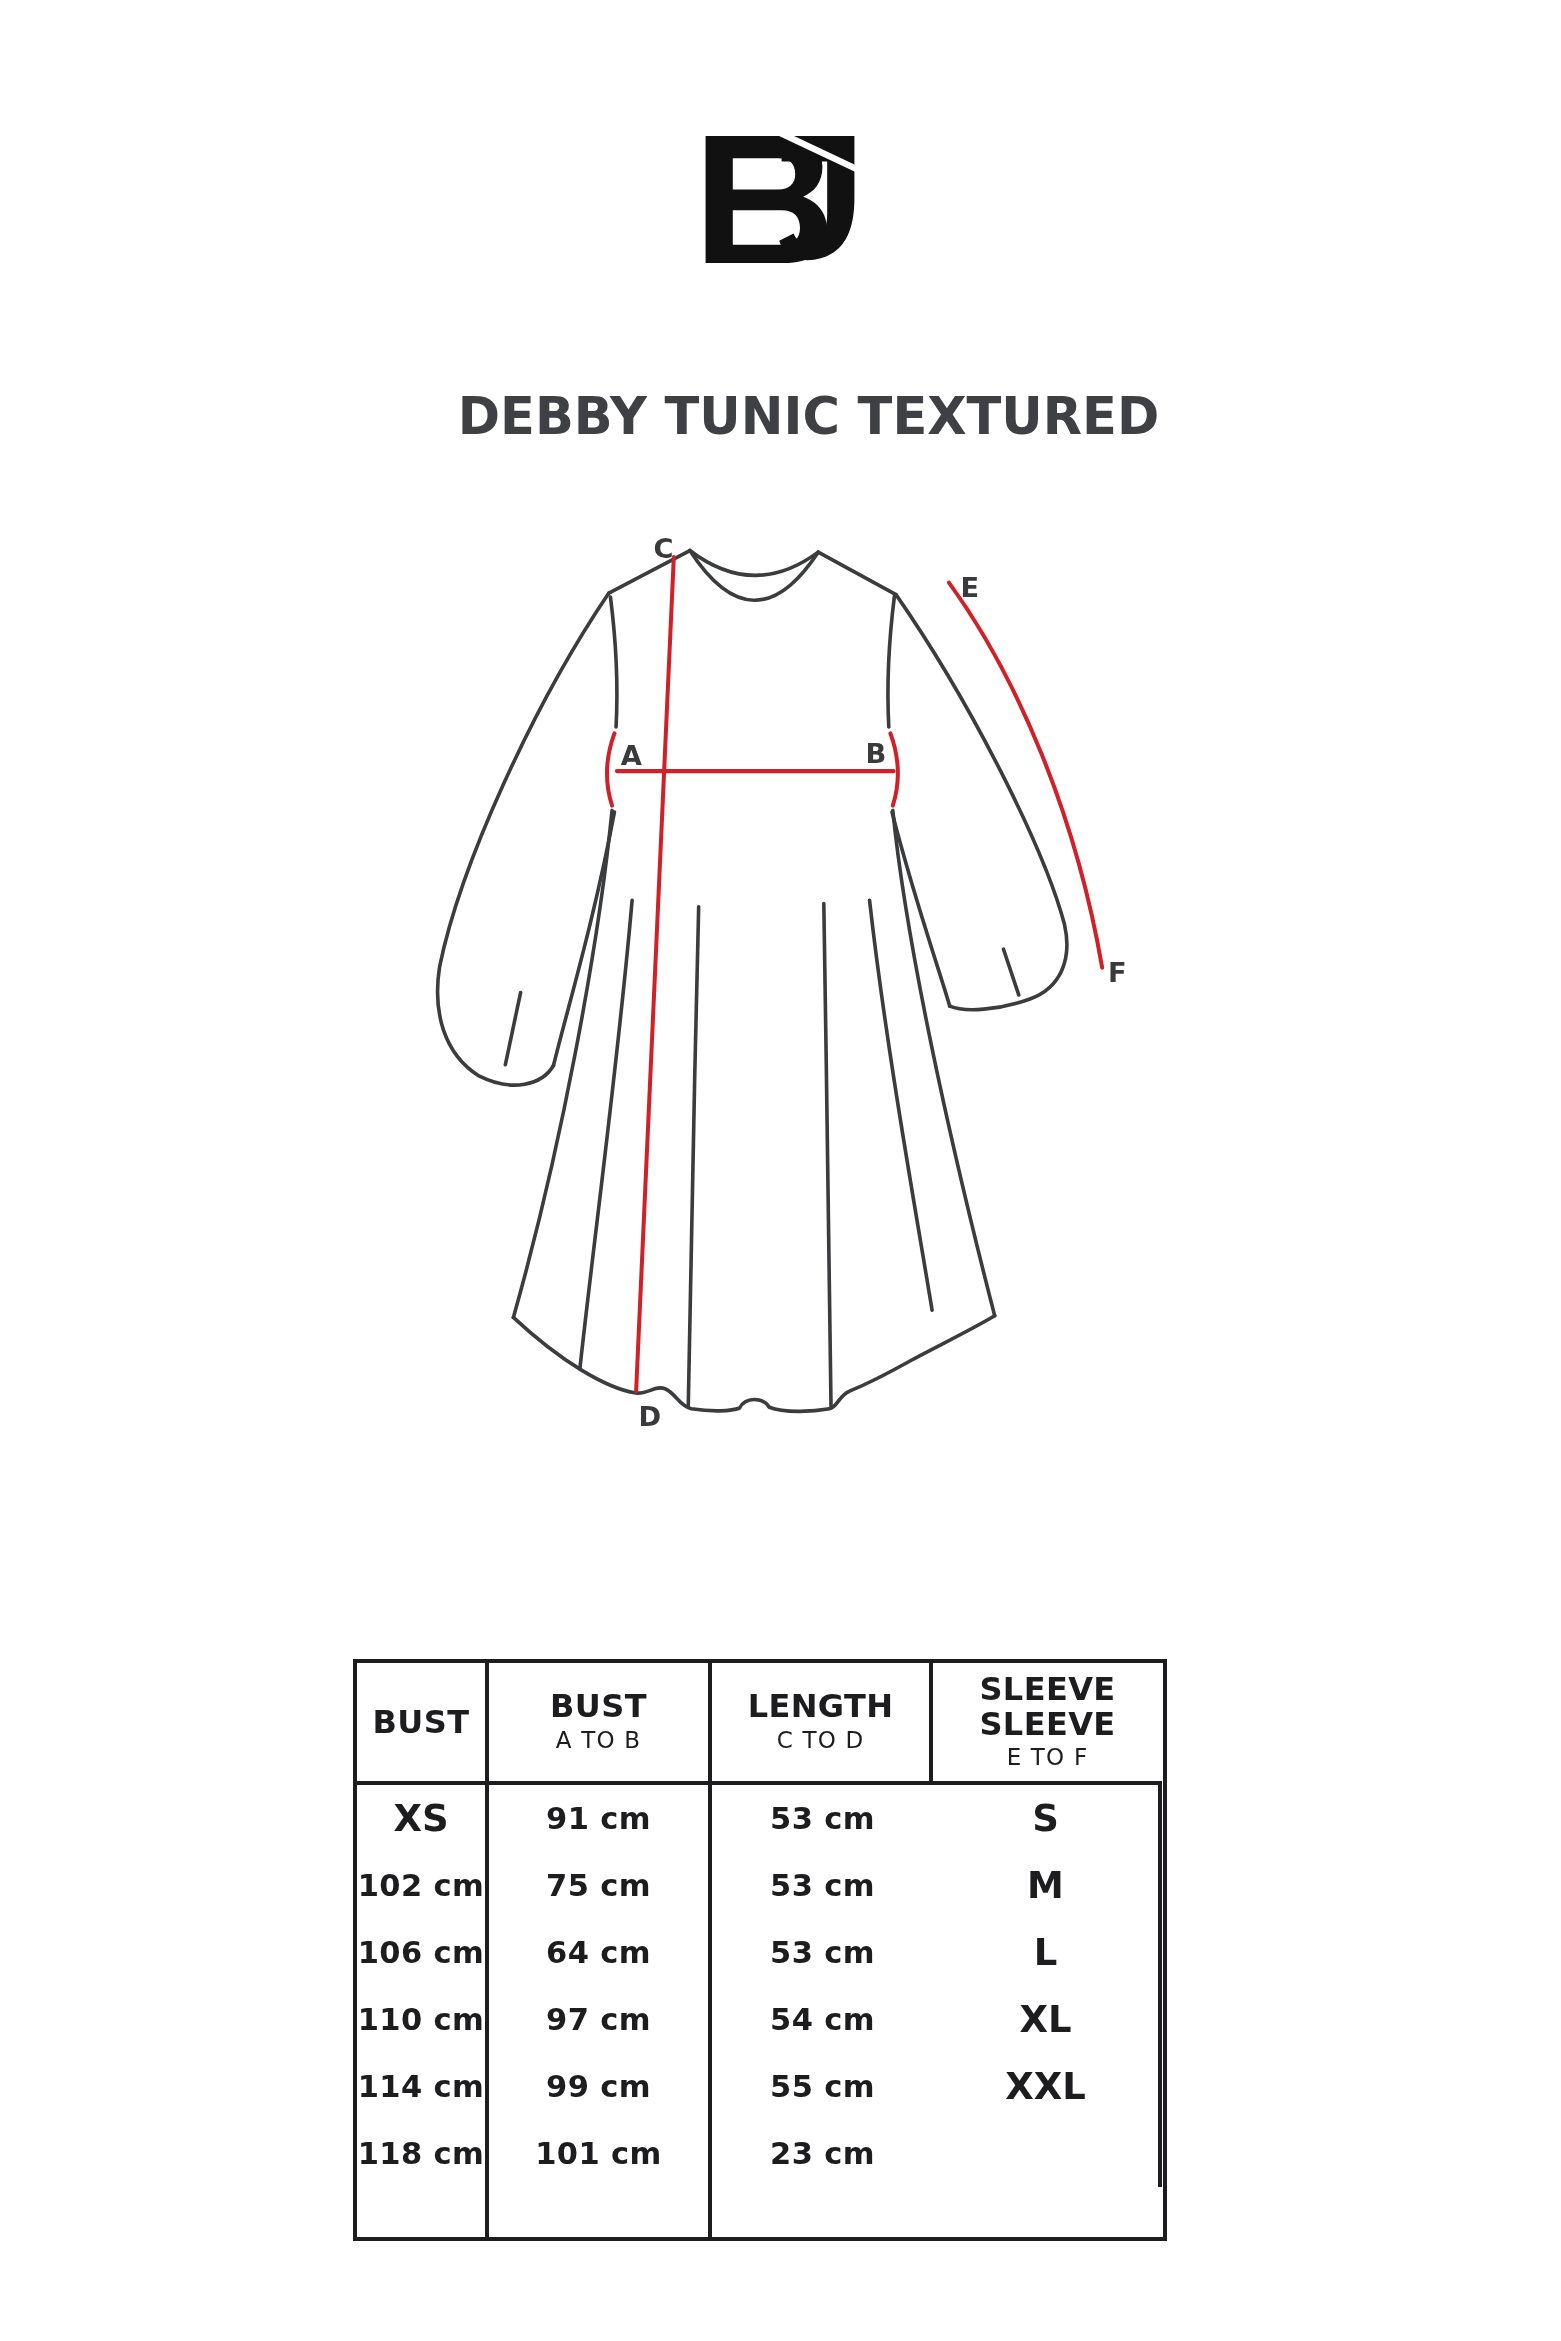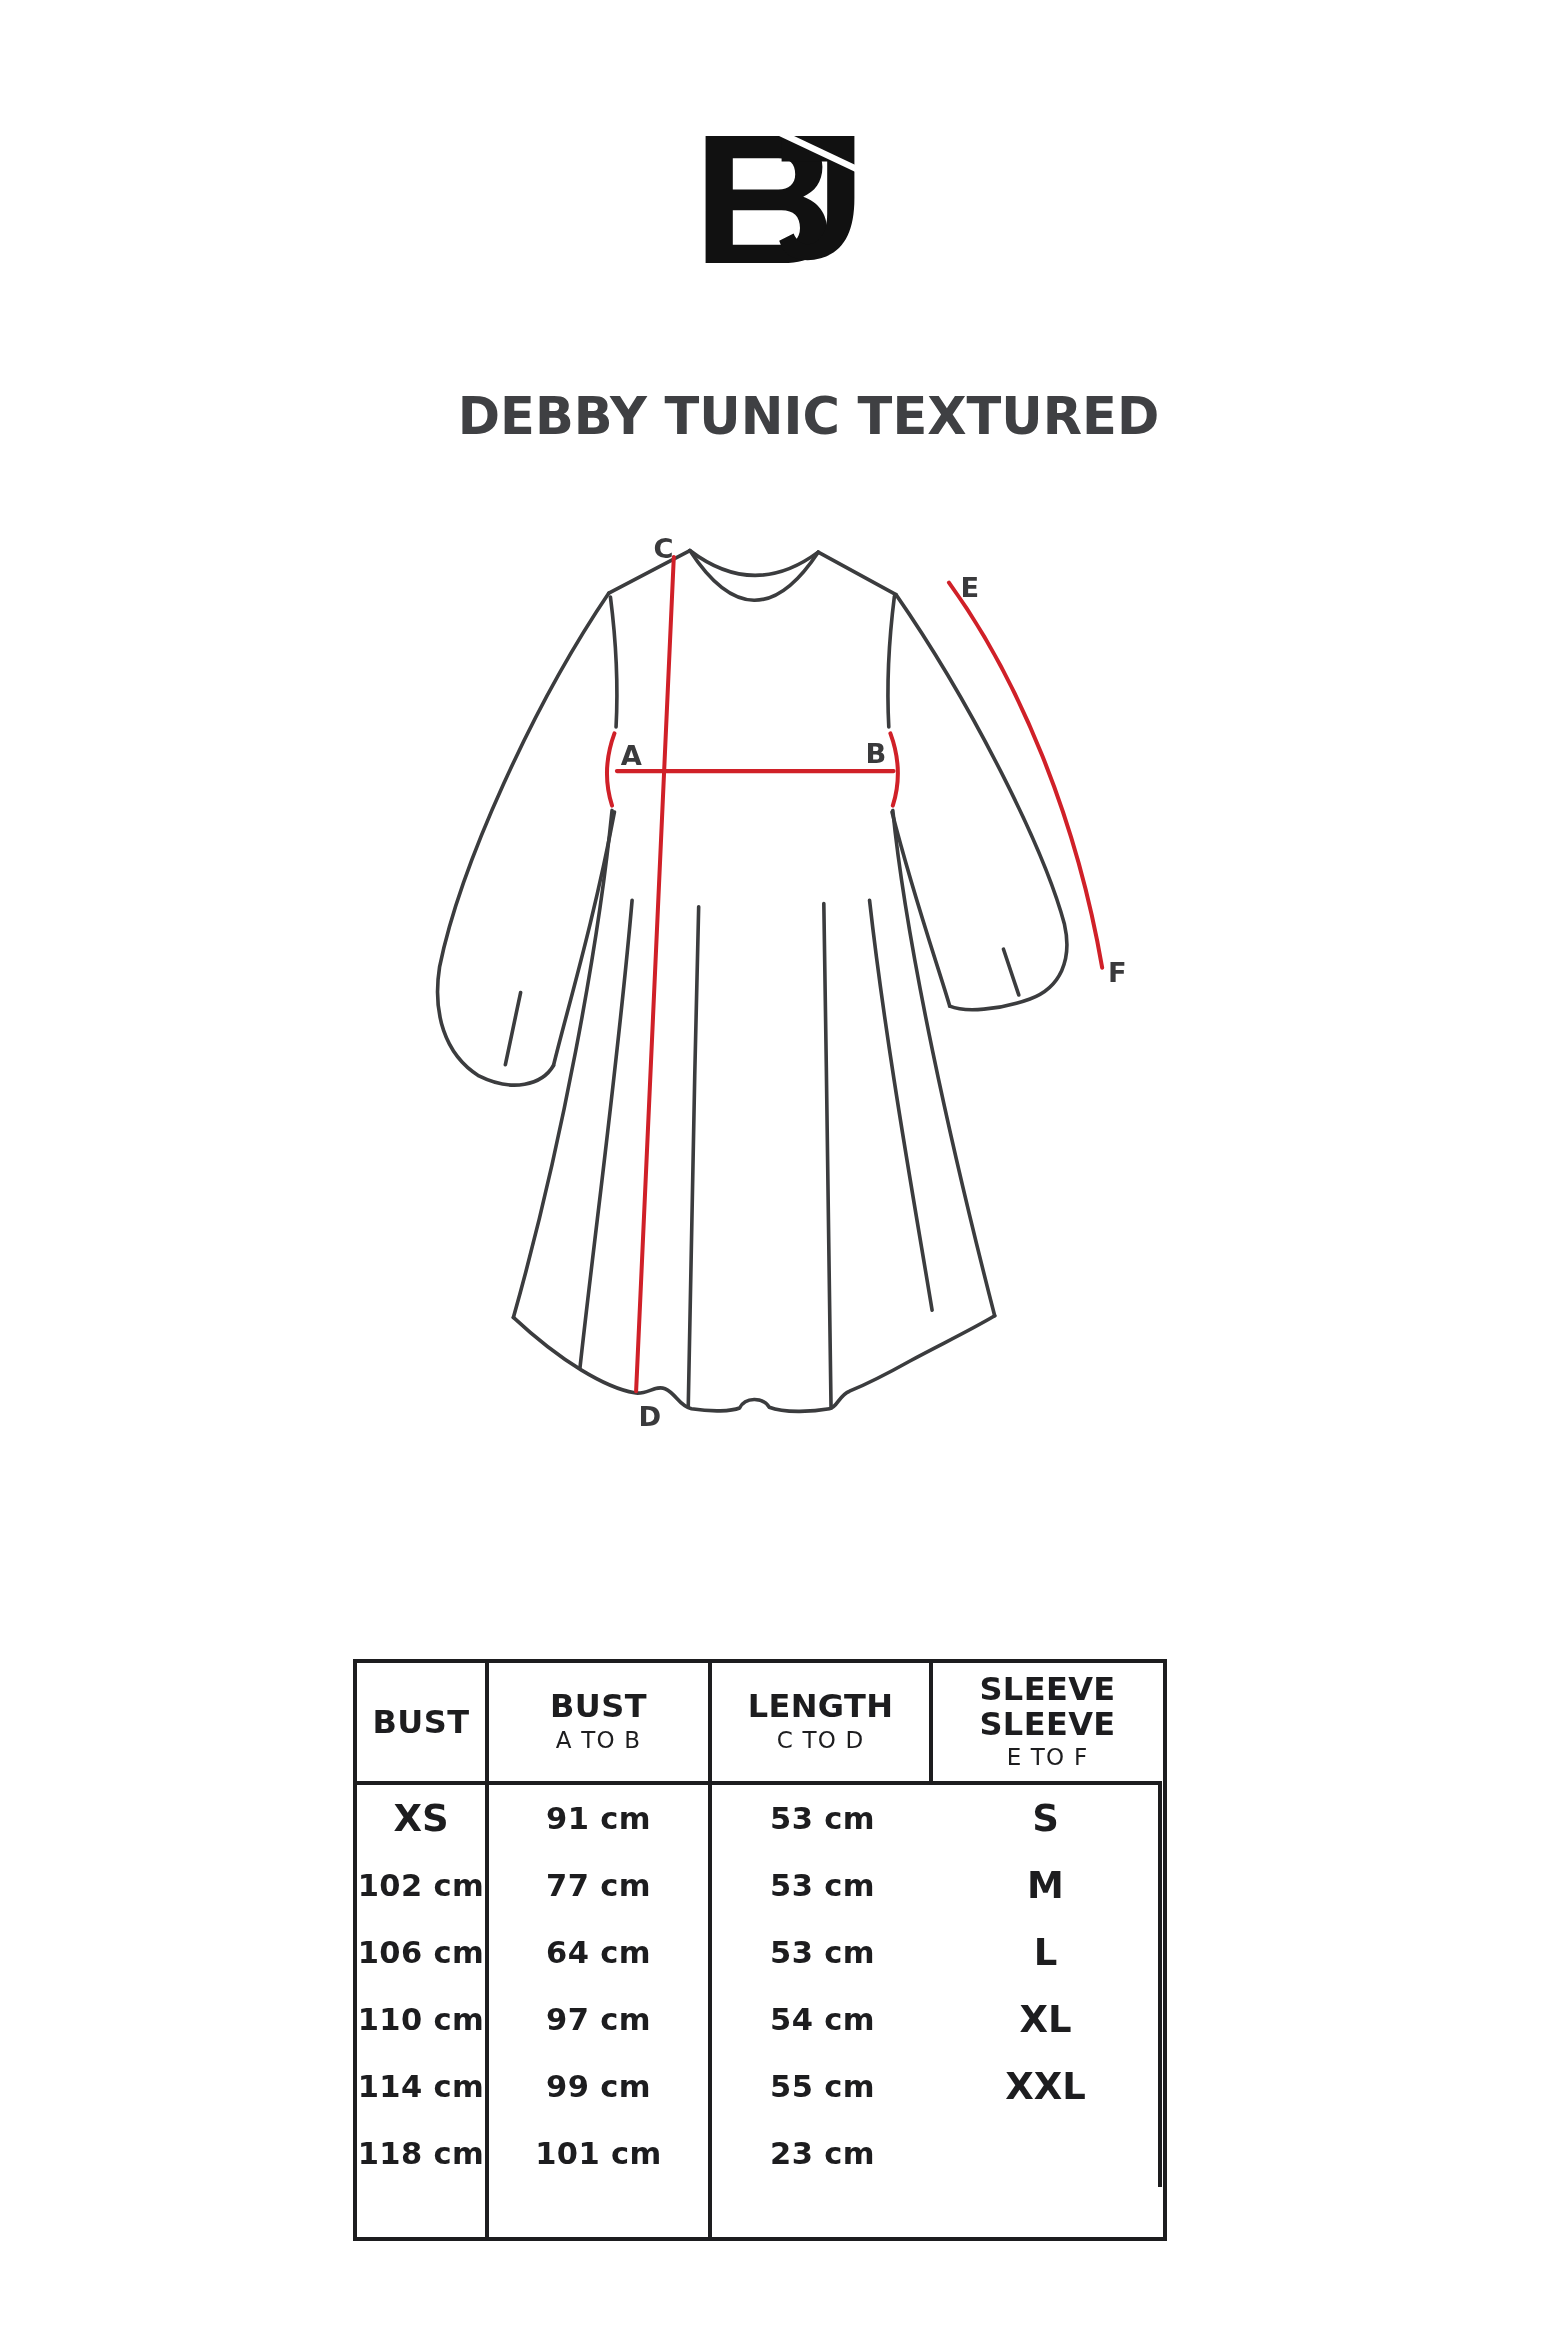--- a/index.html
+++ b/index.html
@@ -133,21 +133,21 @@
         <span class="value">53 cm</span>
       </div>
 
     <div class="cell">
         <span class="size-label">S</span>
       </div>
     <div class="cell">
         <span class="value">102 cm</span>
       </div>
     <div class="cell">
-        <span class="value">77 cm</span>
+        <span class="value">75 cm</span>
       </div>
     <div class="cell last">
         <span class="value">53 cm</span>
       </div>
 
     <div class="cell">
         <span class="size-label">M</span>
       </div>
     <div class="cell">
         <span class="value">106 cm</span>

